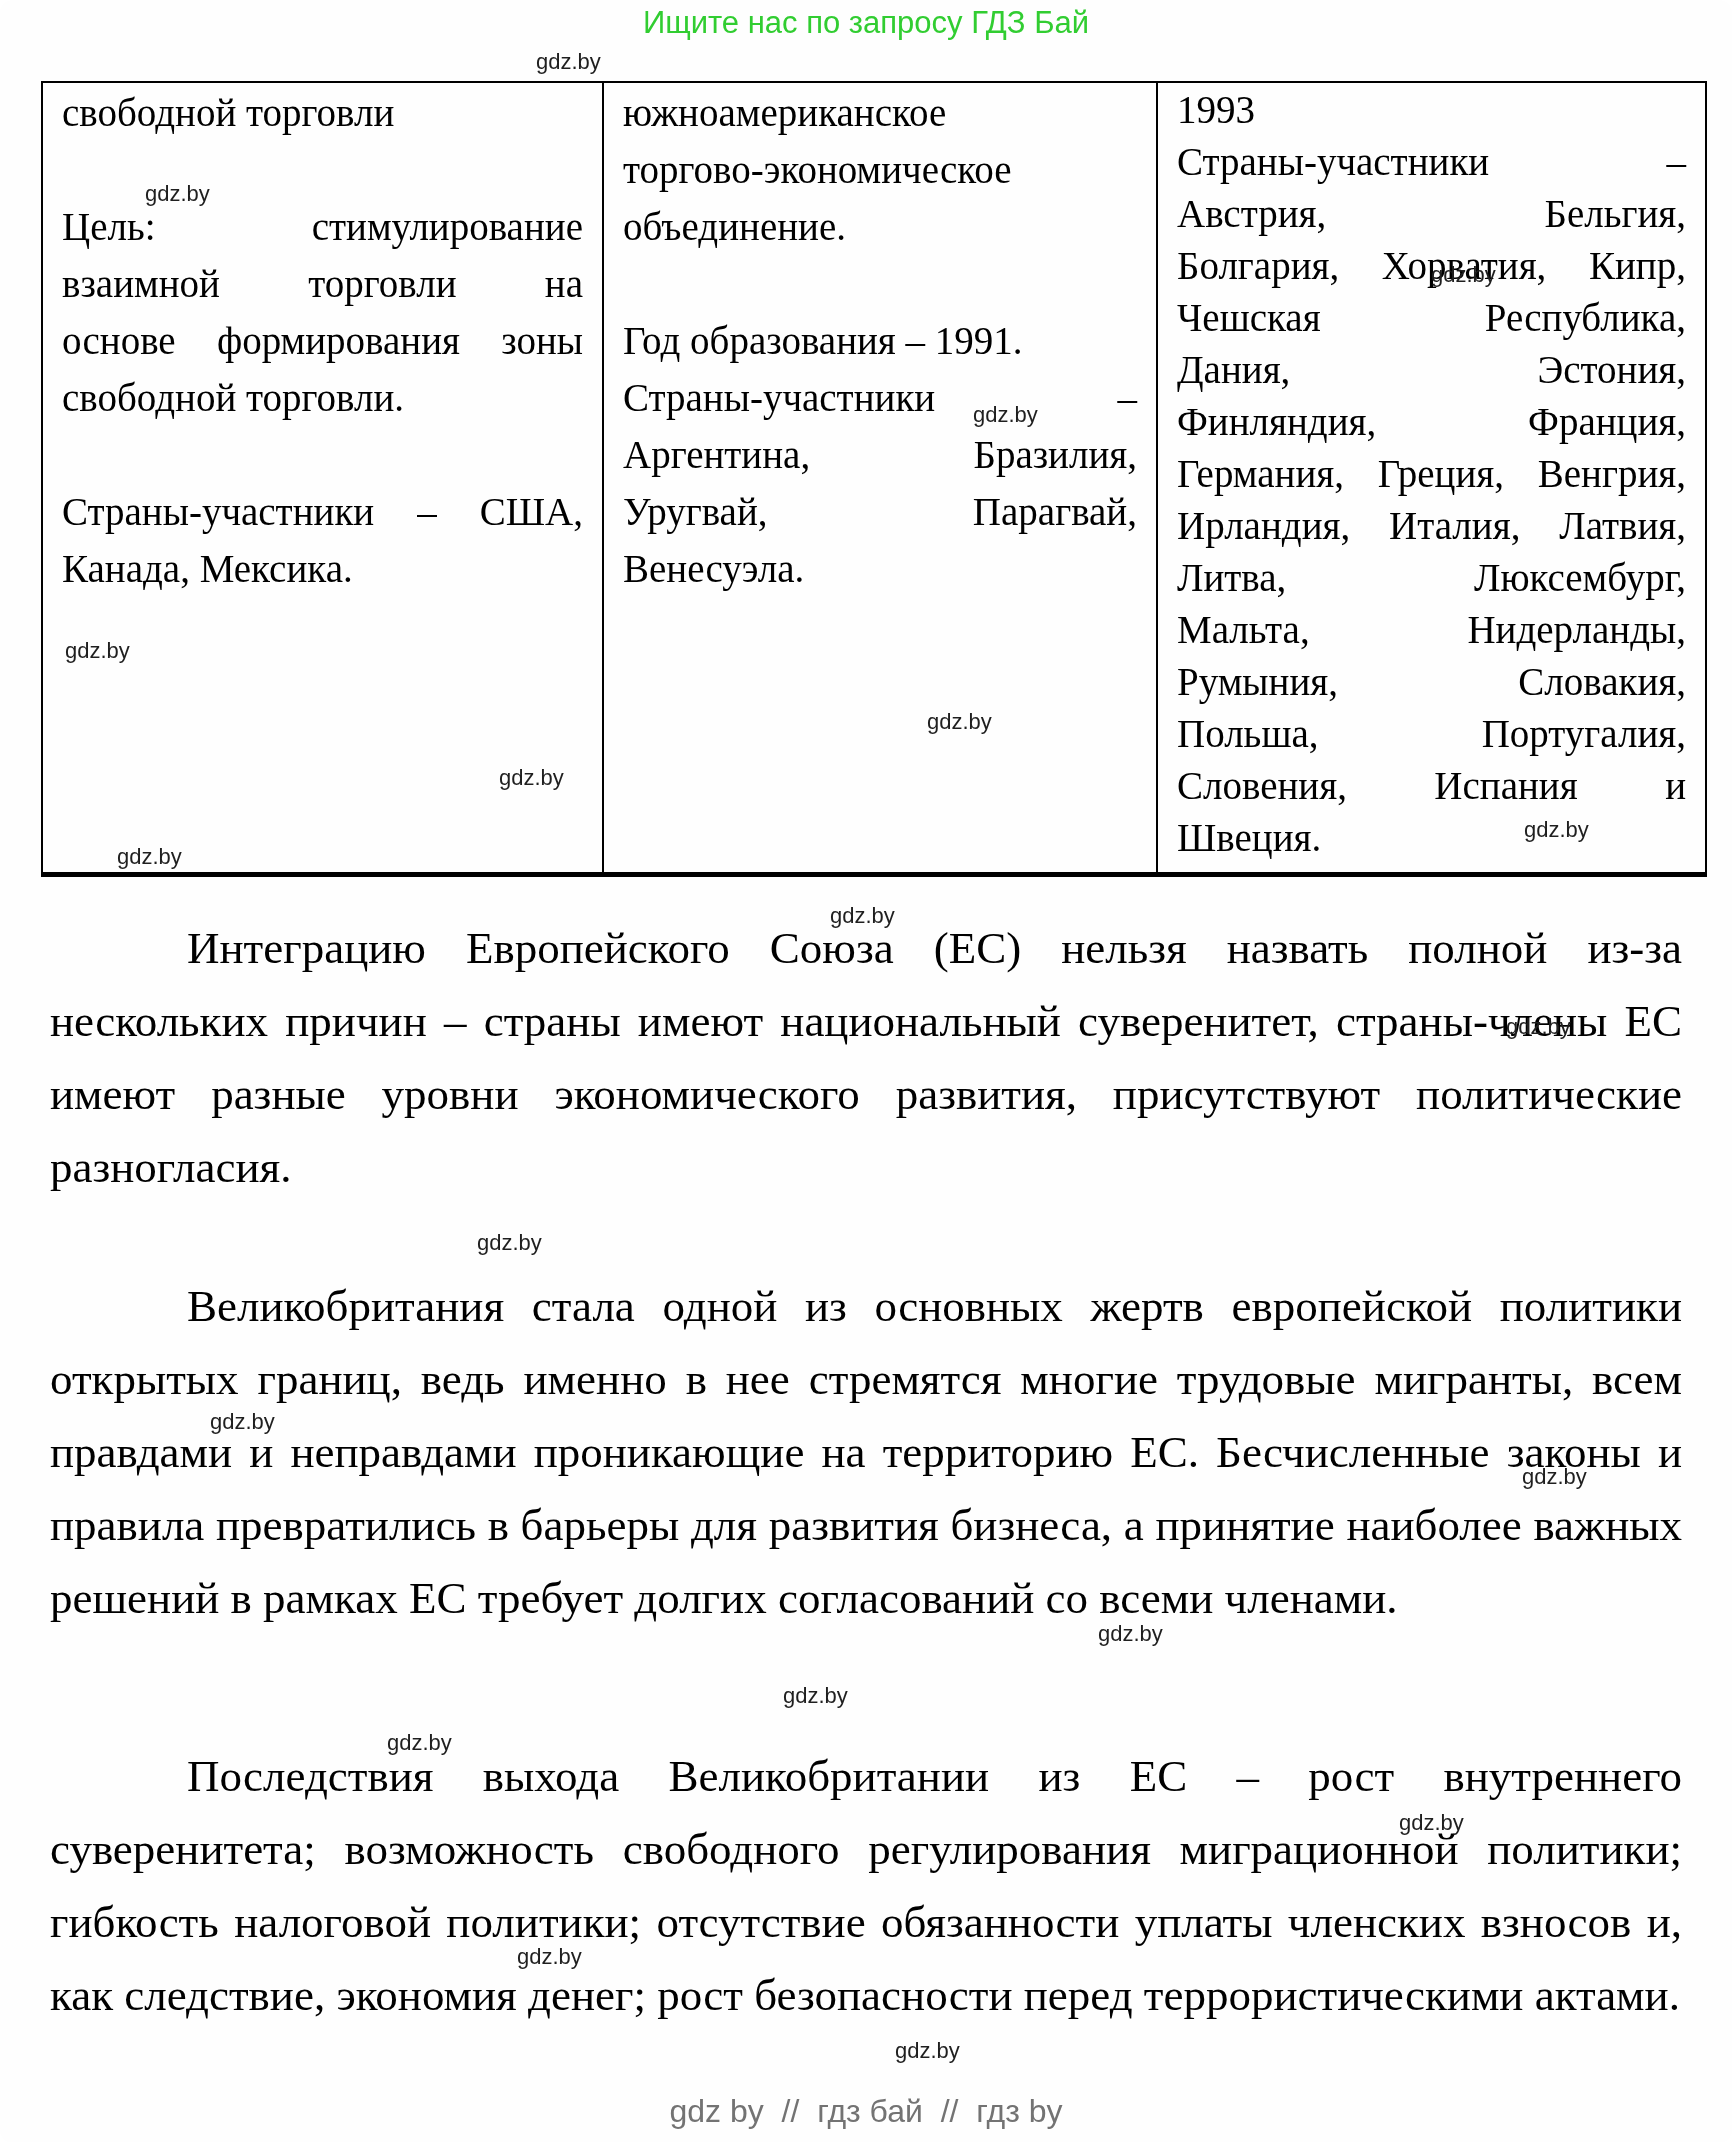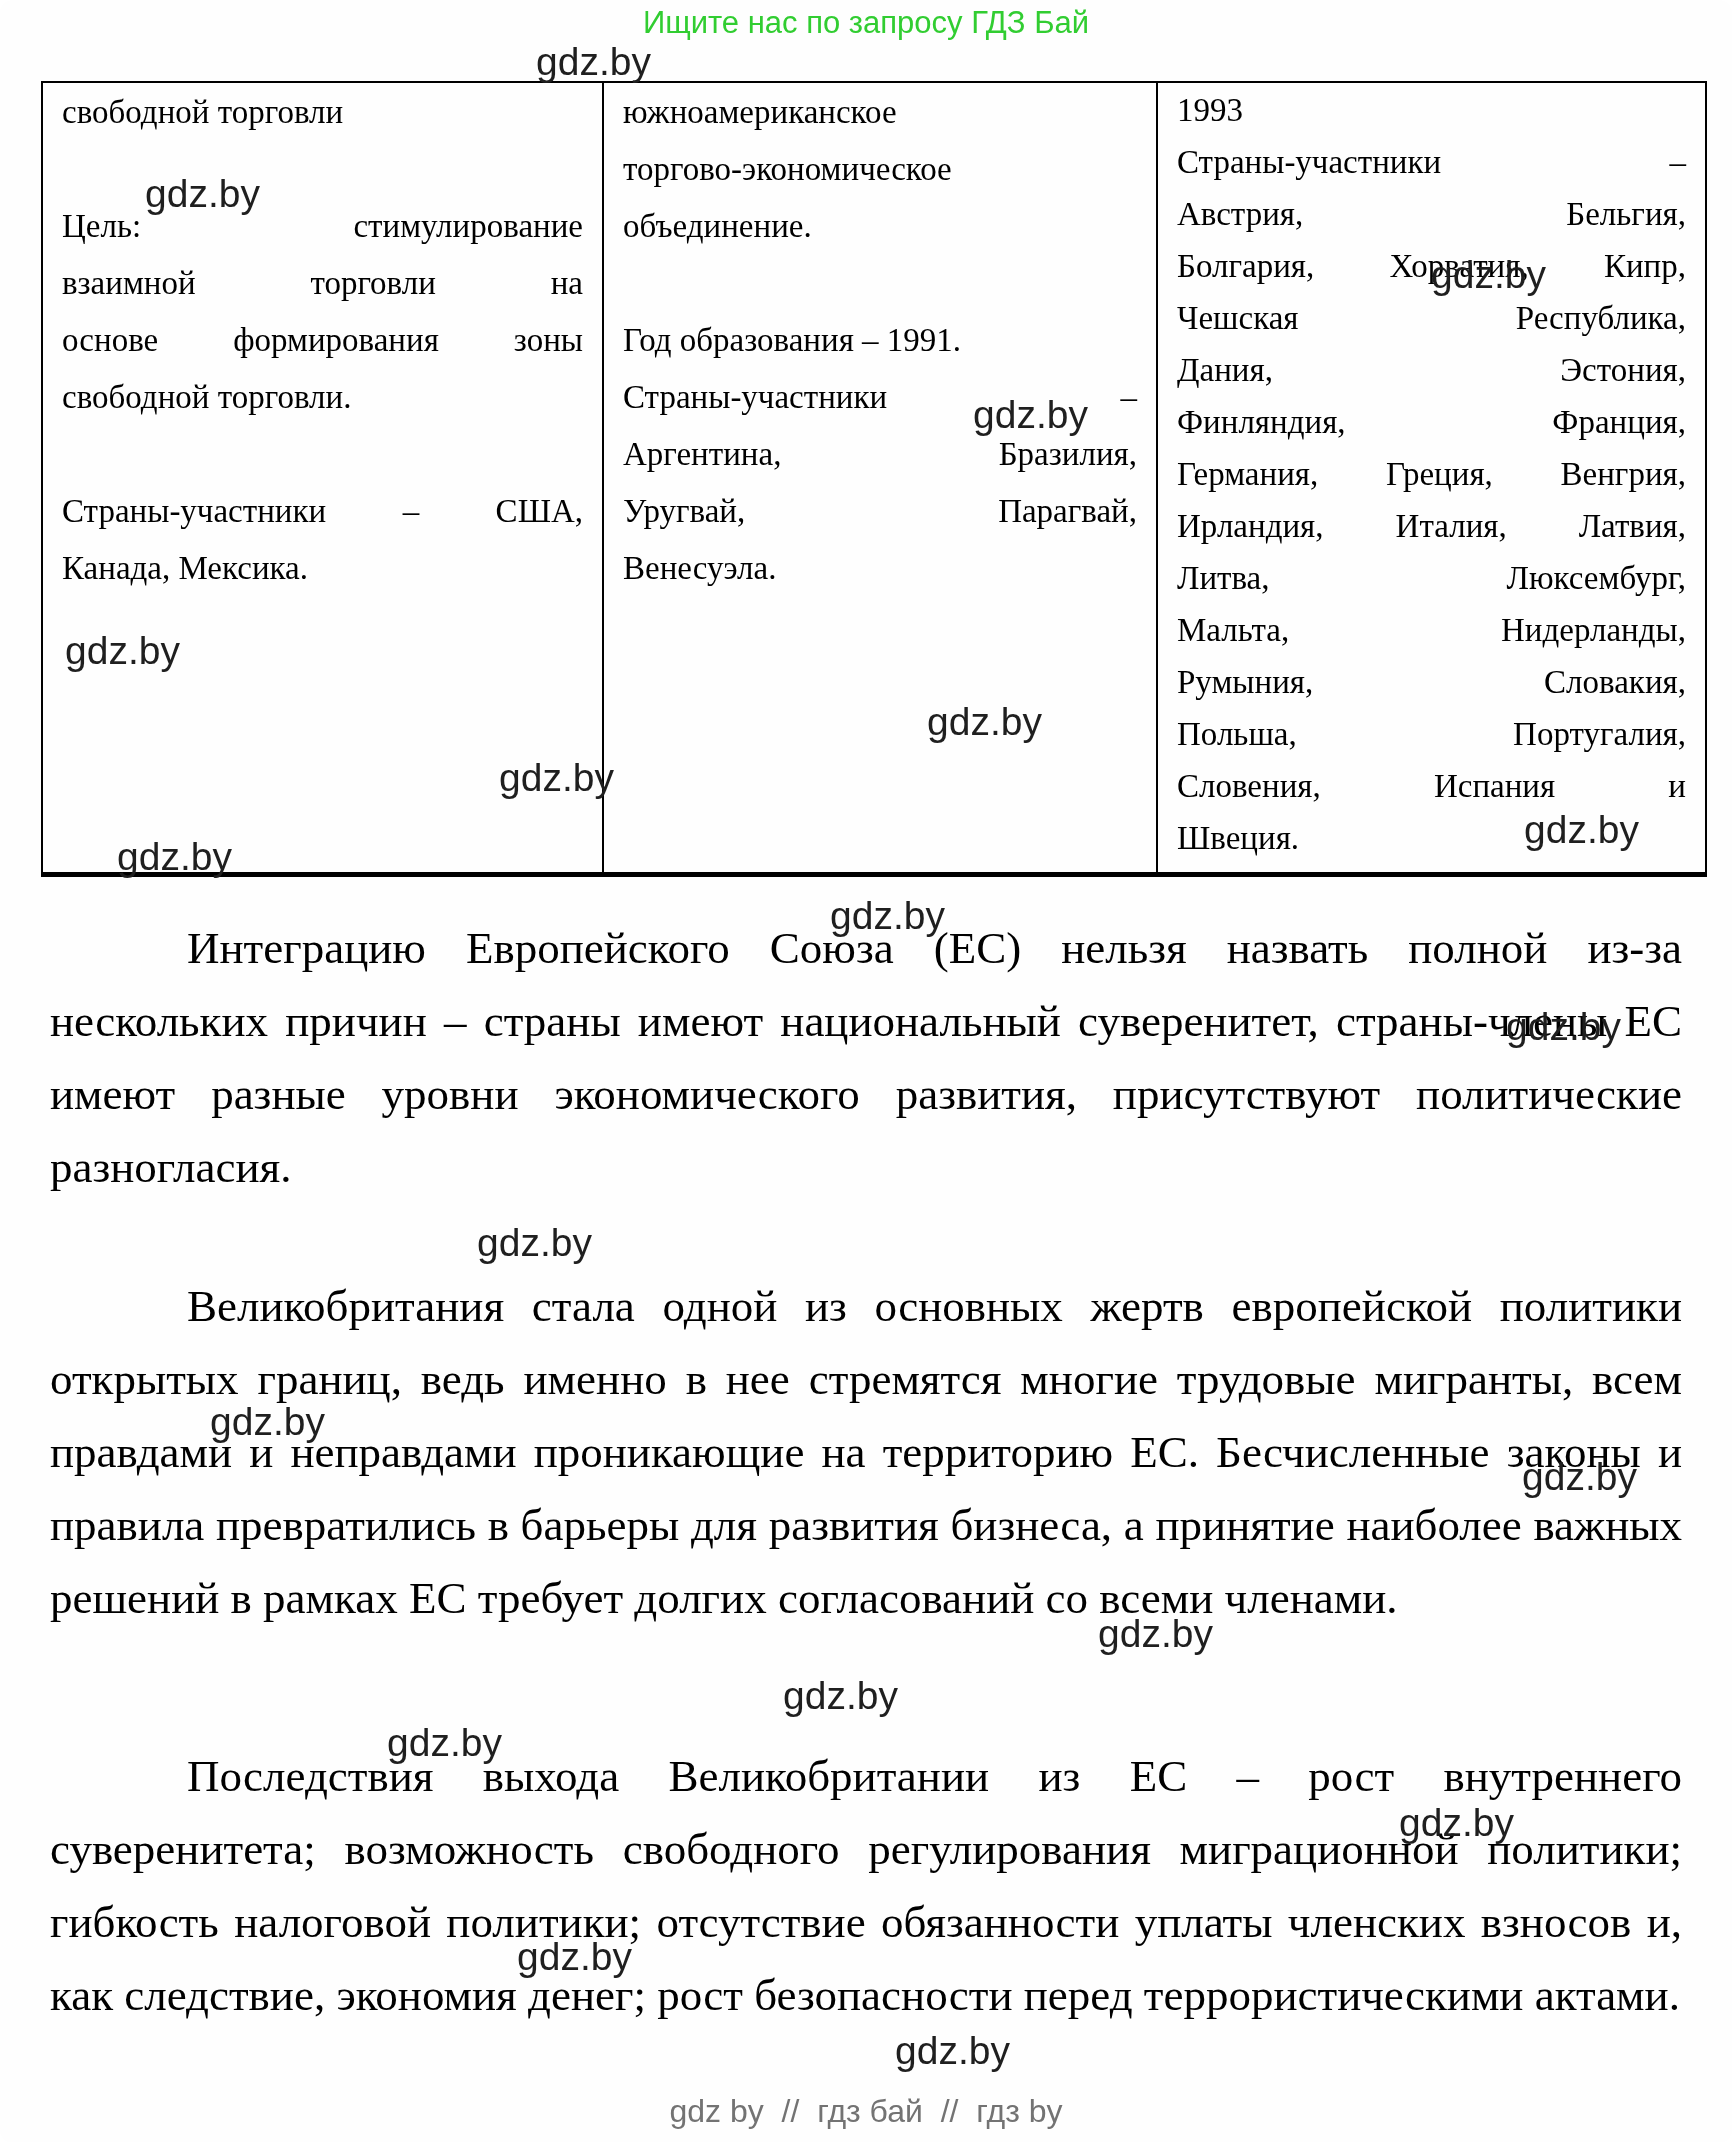--- a/index.html
+++ b/index.html
@@ -22,36 +22,36 @@
     text-align: center;
     font-family: "Liberation Sans", sans-serif;
     font-size: 31px; line-height: 35px;
     color: #31cd31;
   }
 
   
   .wm {
     position: absolute;
     font-family: "Liberation Sans", sans-serif;
-    font-size: 39px; line-height: 33px;
+    font-size: 22px; line-height: 33px;
     color: #1f1f1f;
     white-space: nowrap;
   }
 
   
   .tbl {
     position: absolute; left: 41px; top: 81px;
     width: 1666px; height: 796px;
     border: 2.6px solid #000; border-bottom-width: 5.2px;
     display: flex;
     background: transparent;
   }
   .col {
     padding: 0.9px 19px 0 19px;
-    font-size: 33px;
+    font-size: 39px;
     overflow: hidden;
   }
   .col-1 { width: 559px; }
   .col-2 { width: 554px; border-left: 2.6px solid #000; }
   .col-3 { flex: 1; border-left: 2.6px solid #000; }
   .col-1 .tl, .col-2 .tl { line-height: 57px; height: 57px; }
   .col-3 .tl { line-height: 52px; height: 52px; }
   .tl { width: 100%; text-align: left; white-space: nowrap; }
   .tl.j {
     white-space: normal;

